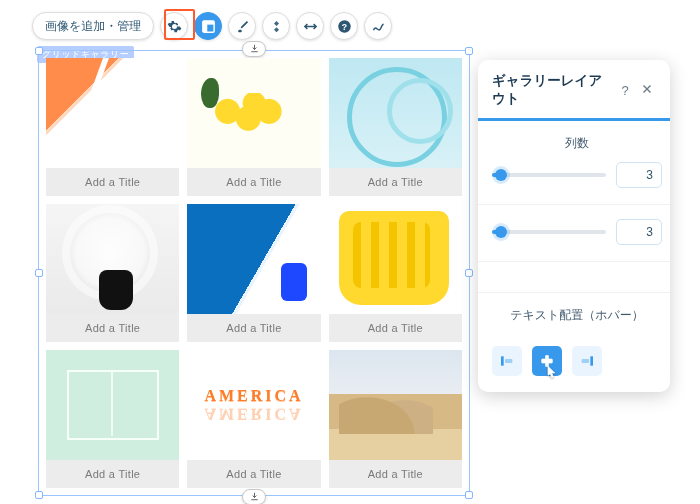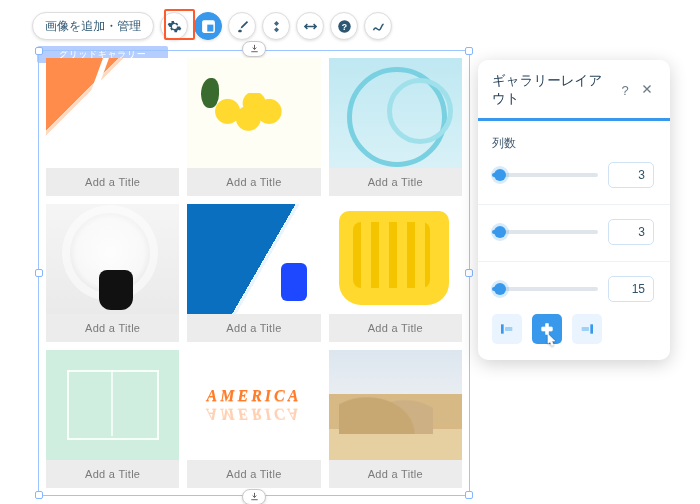--- a/index.html
+++ b/index.html
@@ -61,21 +61,21 @@
 
   
   .gallery-wrap{
     position:absolute;
     top:50px; left:38px;
     width:432px; height:446px;
   }
   .sel-tag{
     position:absolute;top:-4px;left:-1px;
     background:#b6ceff;color:#fff;
-    font-size:9px;padding:2px 22px;border-radius:2px;
+    font-size:9px;padding:2px 5px;border-radius:2px;
     letter-spacing:.5px;
   }
   .sel-frame{
     position:absolute;inset:0;
     border:1px solid #9cc5ff;
   }
   .sel-handle{position:absolute;width:8px;height:8px;background:#fff;border:1px solid #85b7ff;border-radius:2px;}
   .h-tl{top:-4px;left:-4px;} .h-tr{top:-4px;right:-4px;}
   .h-bl{bottom:-4px;left:-4px;} .h-br{bottom:-4px;right:-4px;}
   .h-ml{top:50%;left:-4px;margin-top:-4px;} .h-mr{top:50%;right:-4px;margin-top:-4px;}
@@ -133,21 +133,21 @@
   .img6{background:#fff;}
   .img6::before{content:"";position:absolute;left:8%;top:6%;width:82%;height:86%;
     background:#ffd92e;border-radius:10px 10px 22px 22px;}
   .img6::after{content:"";position:absolute;left:18%;top:16%;width:58%;height:60%;
     background:repeating-linear-gradient(90deg,#f4c400 0 8px,#ffd92e 8px 18px);border-radius:8px;}
 
   .img7{background:#d0eee0;}
   .img7::before{content:"";position:absolute;left:16%;top:18%;width:66%;height:60%;border:2px solid #f7fff9;}
   .img7::after{content:"";position:absolute;left:49%;top:18%;width:0;height:60%;border-left:2px solid rgba(255,255,255,.7);}
 
-  .img8{background:#fff;display:flex;align-items:center;justify-content:center;font-style:italic;}
+  .img8{background:#fff;display:flex;align-items:center;justify-content:center;}
   .img8 .txt{font-family:Georgia,serif;font-weight:700;font-size:16px;letter-spacing:3px;color:#ff7c2b;
     text-shadow:0 1px 0 #ffc79a;filter:blur(.2px);line-height:1.05;text-align:center;}
   .img8 .mirror{transform:scaleY(-1);opacity:.35;}
 
   .img9{background:linear-gradient(#d7b986 0 72%,#e6cfa1 72% 100%);}
   .img9::before{content:"";position:absolute;left:0;right:0;top:0;height:40%;
     background:linear-gradient(#dce6ef,#e9edf2);}
   .img9::after{content:"";position:absolute;left:8%;top:30%;width:70%;height:46%;
     background:radial-gradient(ellipse at 30% 100%,#c7a873 0 50%,transparent 52%),
                radial-gradient(ellipse at 70% 100%,#cdb184 0 46%,transparent 48%);}
@@ -161,25 +161,25 @@
     border-radius:10px;
     box-shadow:var(--shadow);
     padding:0 0 16px 0;
     font-size:13px;color:var(--ink);
   }
   .panel-head{
     display:flex;align-items:center;
     padding:12px 12px 10px 14px;
     border-bottom:3px solid var(--blue);
   }
-  .panel-title{flex:1;font-size:13.5px;font-weight:400;color:#1f3b54;}
+  .panel-title{flex:1;font-size:13.5px;font-weight:700;color:#1f3b54;}
   .panel-ico{width:22px;height:22px;display:flex;align-items:center;justify-content:center;color:#6a7a87;cursor:pointer;}
   .panel-ico svg{width:14px;height:14px;}
 
-  .field{padding:14px 16px 0 14px;}
+  .field{padding:14px 8px 0 14px;text-align:center;}
   .field + .field{border-top:1px solid #eef2f5;margin-top:16px;}
   .f-label{font-size:12px;color:#425a70;margin-bottom:10px;}
   .f-row{display:flex;align-items:center;gap:10px;}
   .slider{
     flex:1;height:4px;border-radius:3px;position:relative;
     background:linear-gradient(to right,var(--blue) 0 8%,#dfe5ea 8% 100%);
   }
   .slider .knob{
     position:absolute;top:50%;left:8%;transform:translate(-50%,-50%);
     width:12px;height:12px;border-radius:50%;background:var(--blue);
@@ -370,28 +370,25 @@
   <div class="field">
     <div class="f-row">
       <div class="slider">
           <div class="knob"></div>
         </div>
       <div class="numbox">3</div>
     </div>
   </div>
 
   <div class="field">
-    <div class="f-row">
-      <div class="slider">
-          <div class="knob"></div>
-        </div>
-      <div class="numbox">15</div>
-    </div>
-  </div>
-
+  </div>
+
+  <div class="field" style="border-top:1px solid #eef2f5;margin-top:16px;">
+    <div class="f-label">テキスト配置（ホバー）</div>
+  </div>
 
   <div class="align-row">
     <div class="align-btn">
       <svg viewBox="0 0 24 24">
           <rect x="3" y="5" width="4" height="14" fill="#3899ec"></rect>
           <rect x="9" y="9" width="11" height="6" rx="1" fill="#9fd0f6"></rect>
         </svg>
     </div>
     <div class="align-btn selected" style="position:relative;">
       <svg viewBox="0 0 24 24">

